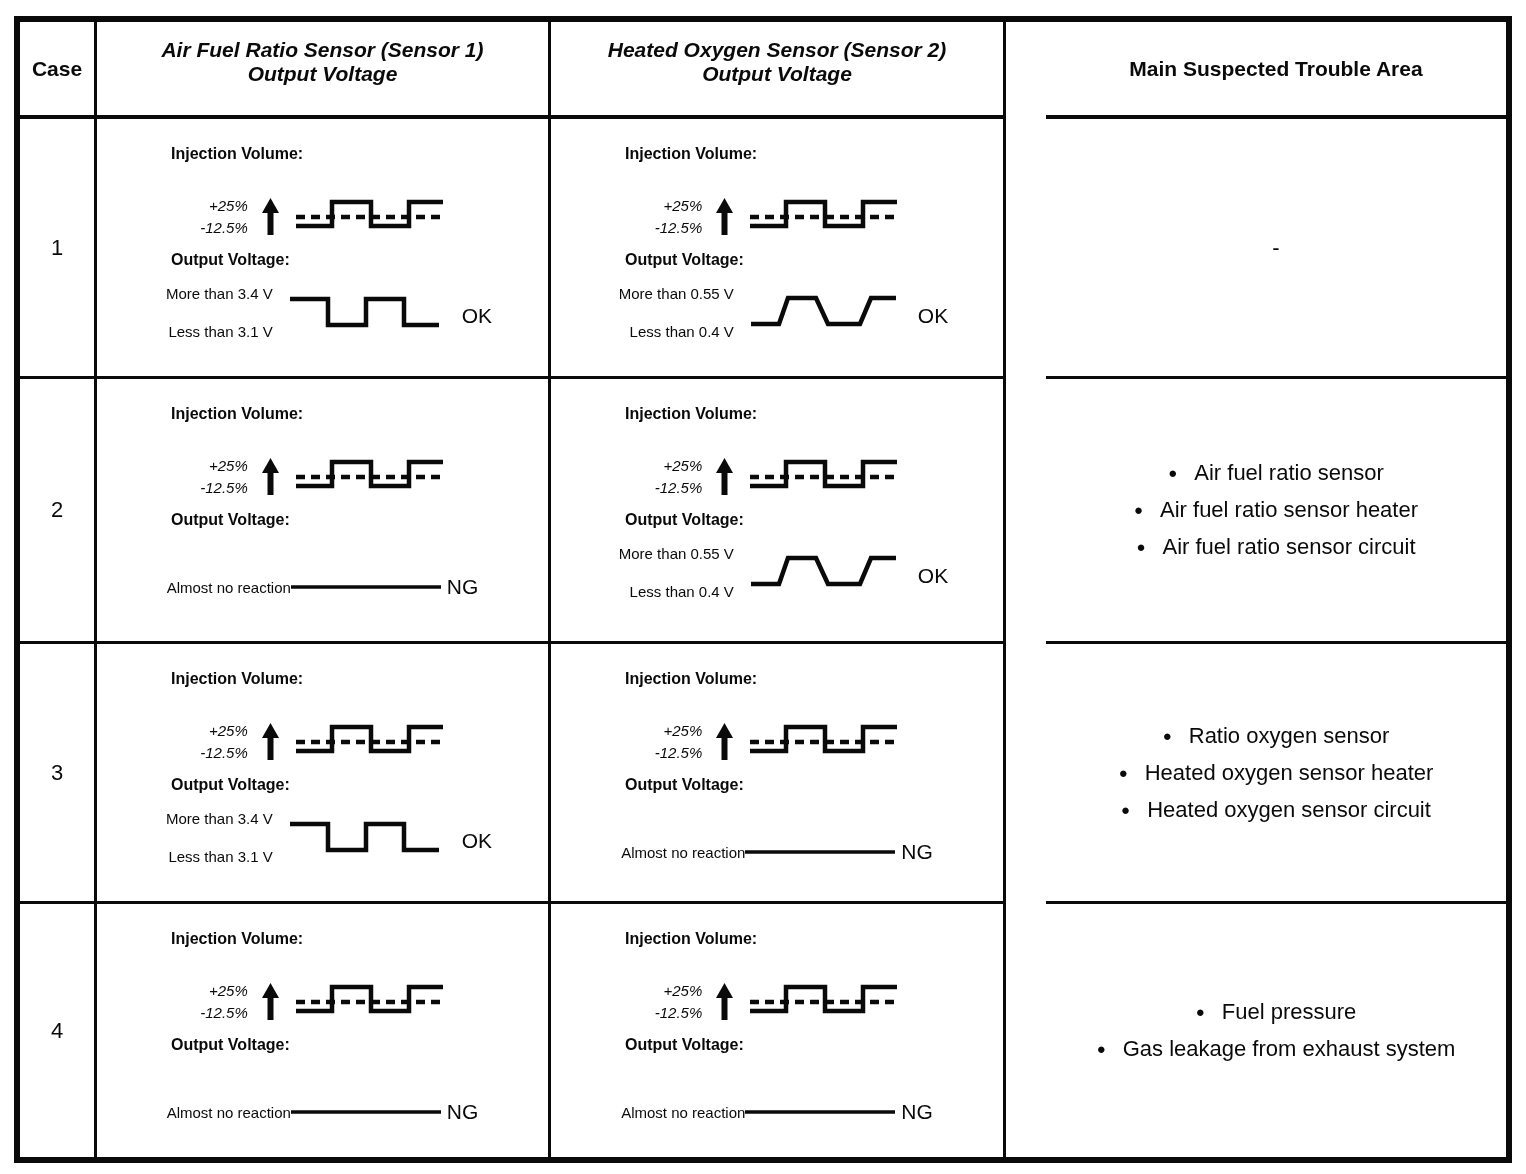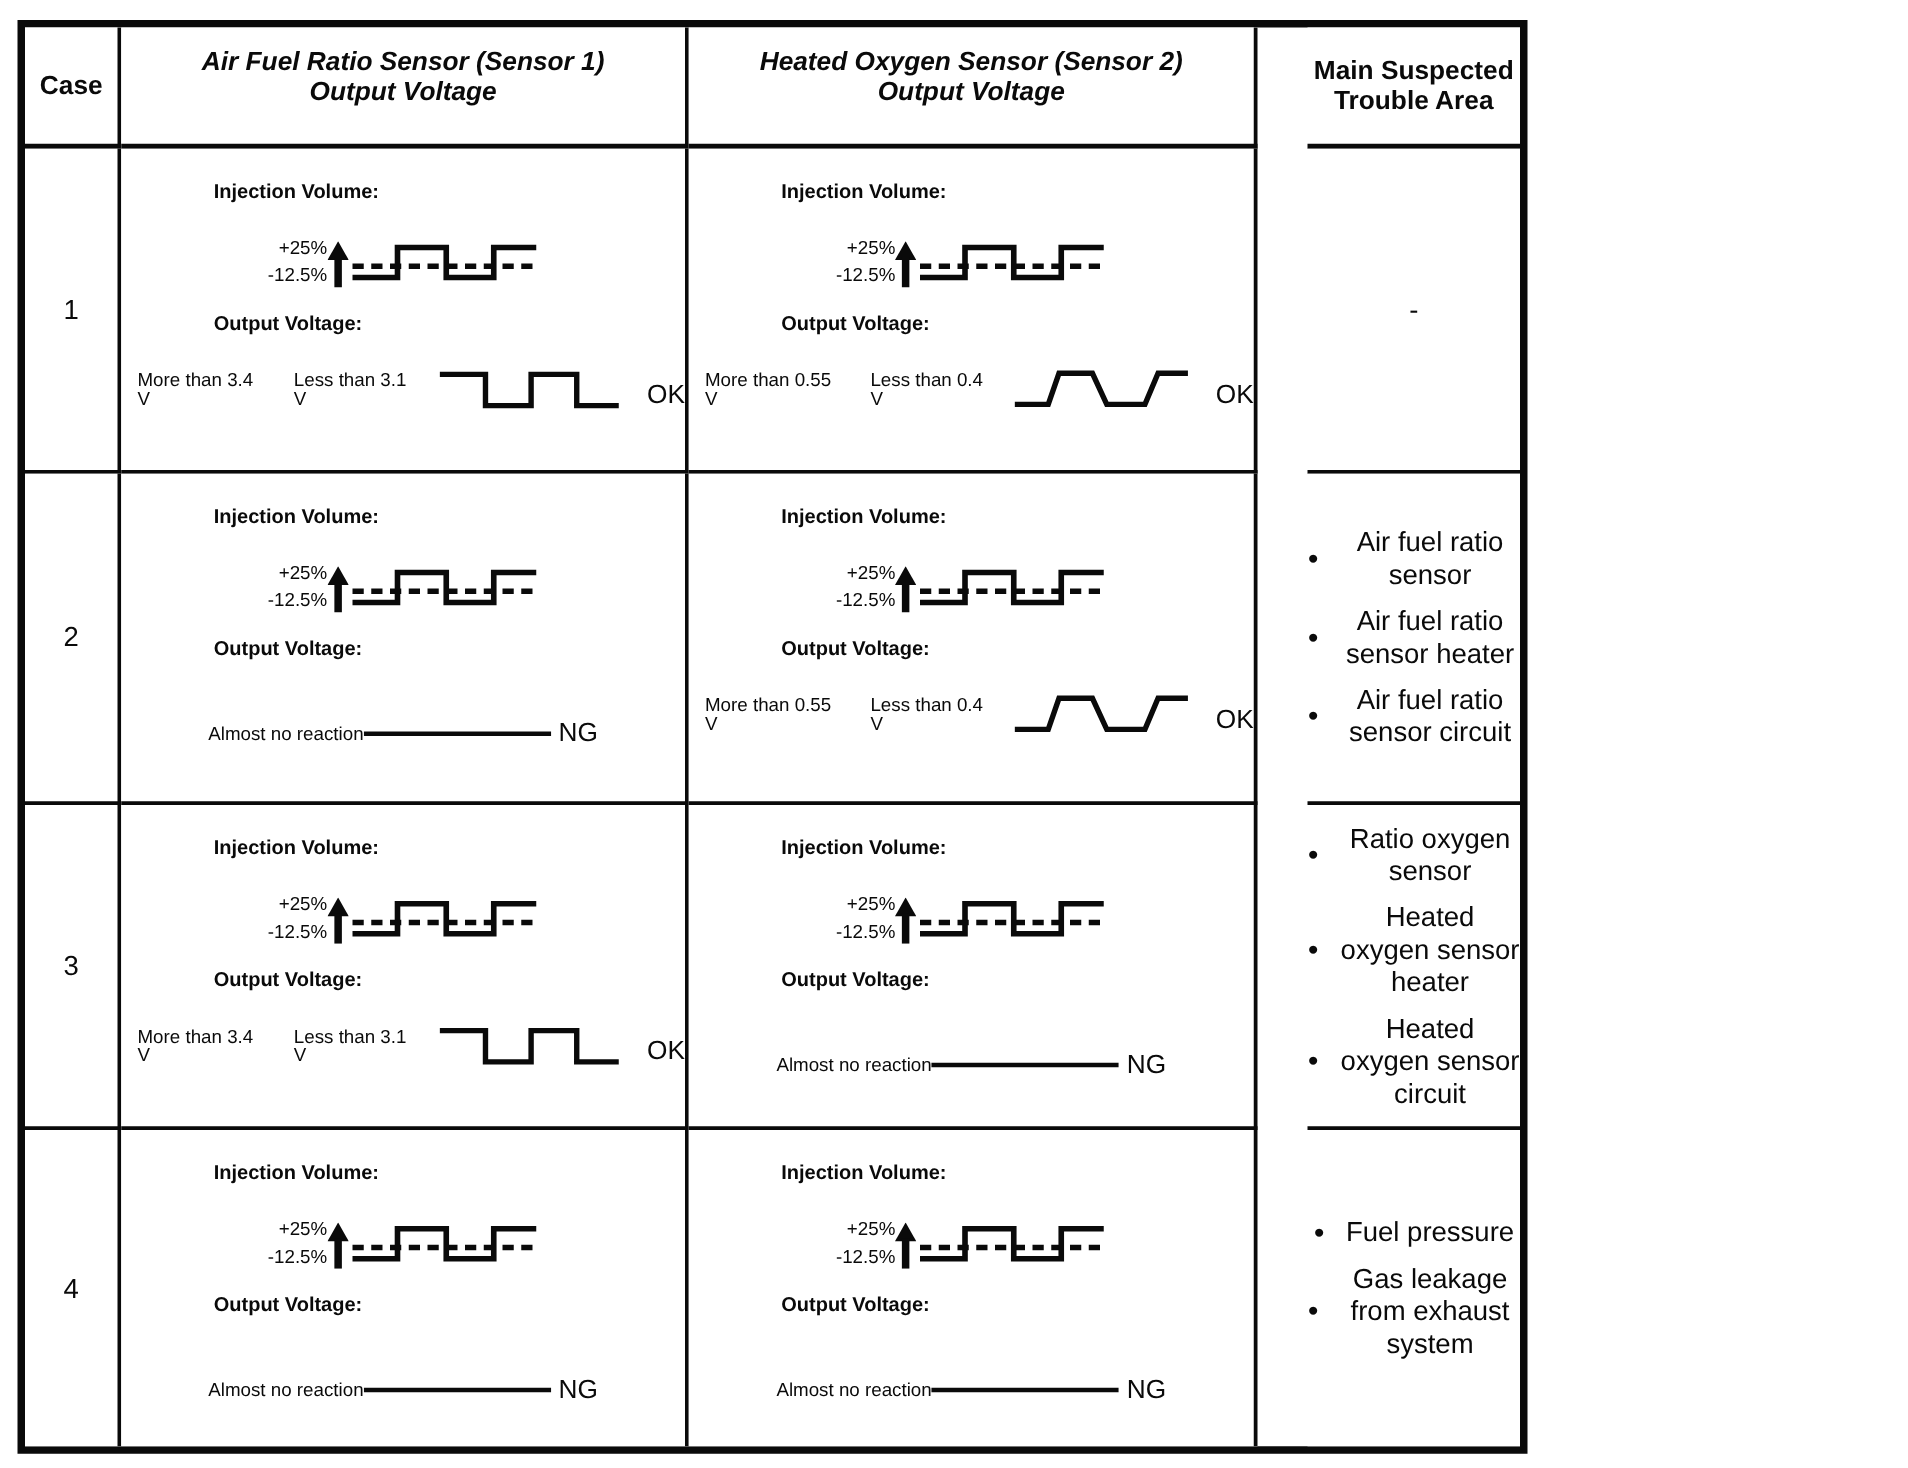--- a/index.html
+++ b/index.html
@@ -3,21 +3,21 @@
 <meta charset="utf-8">
 <style>
   * { margin:0; padding:0; box-sizing:border-box; }
   html,body { background:#fff; }
   body {
     width:1526px; height:1174px; position:relative;
     font-family:"Liberation Sans","DejaVu Sans",sans-serif;
     color:#0a0a0a;
   }
   .table {
-    position:absolute; left:14px; top:16px; width:1208px; height:1147px;
+    position:absolute; left:14px; top:16px; width:1498px; height:1147px;
     border:6px solid #0a0a0a;
     display:grid;
     grid-template-columns:77px 454px 455px 1fr;
     grid-template-rows:97px 260px 265px 260px 1fr;
     background:#fff;
   }
   .cell { border-right:3px solid #0a0a0a; border-bottom:3px solid #0a0a0a; background:#fff; overflow:hidden; }
   .cell.last-col { border-right:none;margin-left:40px; }
   .cell.last-row { border-bottom:none; }
   .cell.hdr { border-bottom:4px solid #0a0a0a; }
@@ -28,28 +28,28 @@
   .hdr.two-line { justify-content:flex-start; padding:16px 16px 14px;font-style:italic; }
 
   
   .case-cell { display:flex; align-items:center; justify-content:center; font-size:22px; }
 
   
   .sensor-cell { display:flex; flex-direction:column; }
   .inj-heading, .out-heading { font-weight:bold; font-size:16px; margin-left:74px; }
   .inj-heading { margin-top:26px; }
   .out-heading { margin-top:16px; }
-  .inj-row { margin-top:26px; display:flex; justify-content:center; align-items:flex-start; height:46px; }
+  .inj-row { margin-top:26px; display:flex; justify-content:center; align-items:flex-end; gap:14px; height:46px;font-style:italic; }
   .inj-labels { display:flex; flex-direction:column; align-items:flex-end; gap:7px;
                 font-size:15px; line-height:15px; margin-top:2px; }
   .arrow-svg { fill:#0a0a0a; margin-top:4px; }
   .wave .line { fill:none; stroke:#0a0a0a; stroke-width:4.5; }
   .wave .dash { stroke:#0a0a0a; stroke-width:4.5; stroke-dasharray:9 6; }
   .out-row { margin-top:20px; display:flex; justify-content:center; align-items:center; gap:14px; height:46px; }
-  .out-labels { display:flex; flex-direction:row; align-items:flex-end; gap:23px;
+  .out-labels { display:flex; flex-direction:column; align-items:flex-end; gap:23px;
                 font-size:15px; line-height:15px;margin-left:13px; }
   .verdict { font-size:21px; margin-left:6px; margin-top:8px; }
   .ng-row { margin-top:46px; display:flex; justify-content:center; align-items:center; }
   .ng-label { font-size:15px; }
   .ng-line { stroke:#0a0a0a; stroke-width:3.5; }
   .ng-row .verdict { margin-top:0; }
 
   
   .trouble-cell { display:flex; flex-direction:column; align-items:center; justify-content:center;
                   font-size:22px; gap:11px; text-align:center; }

